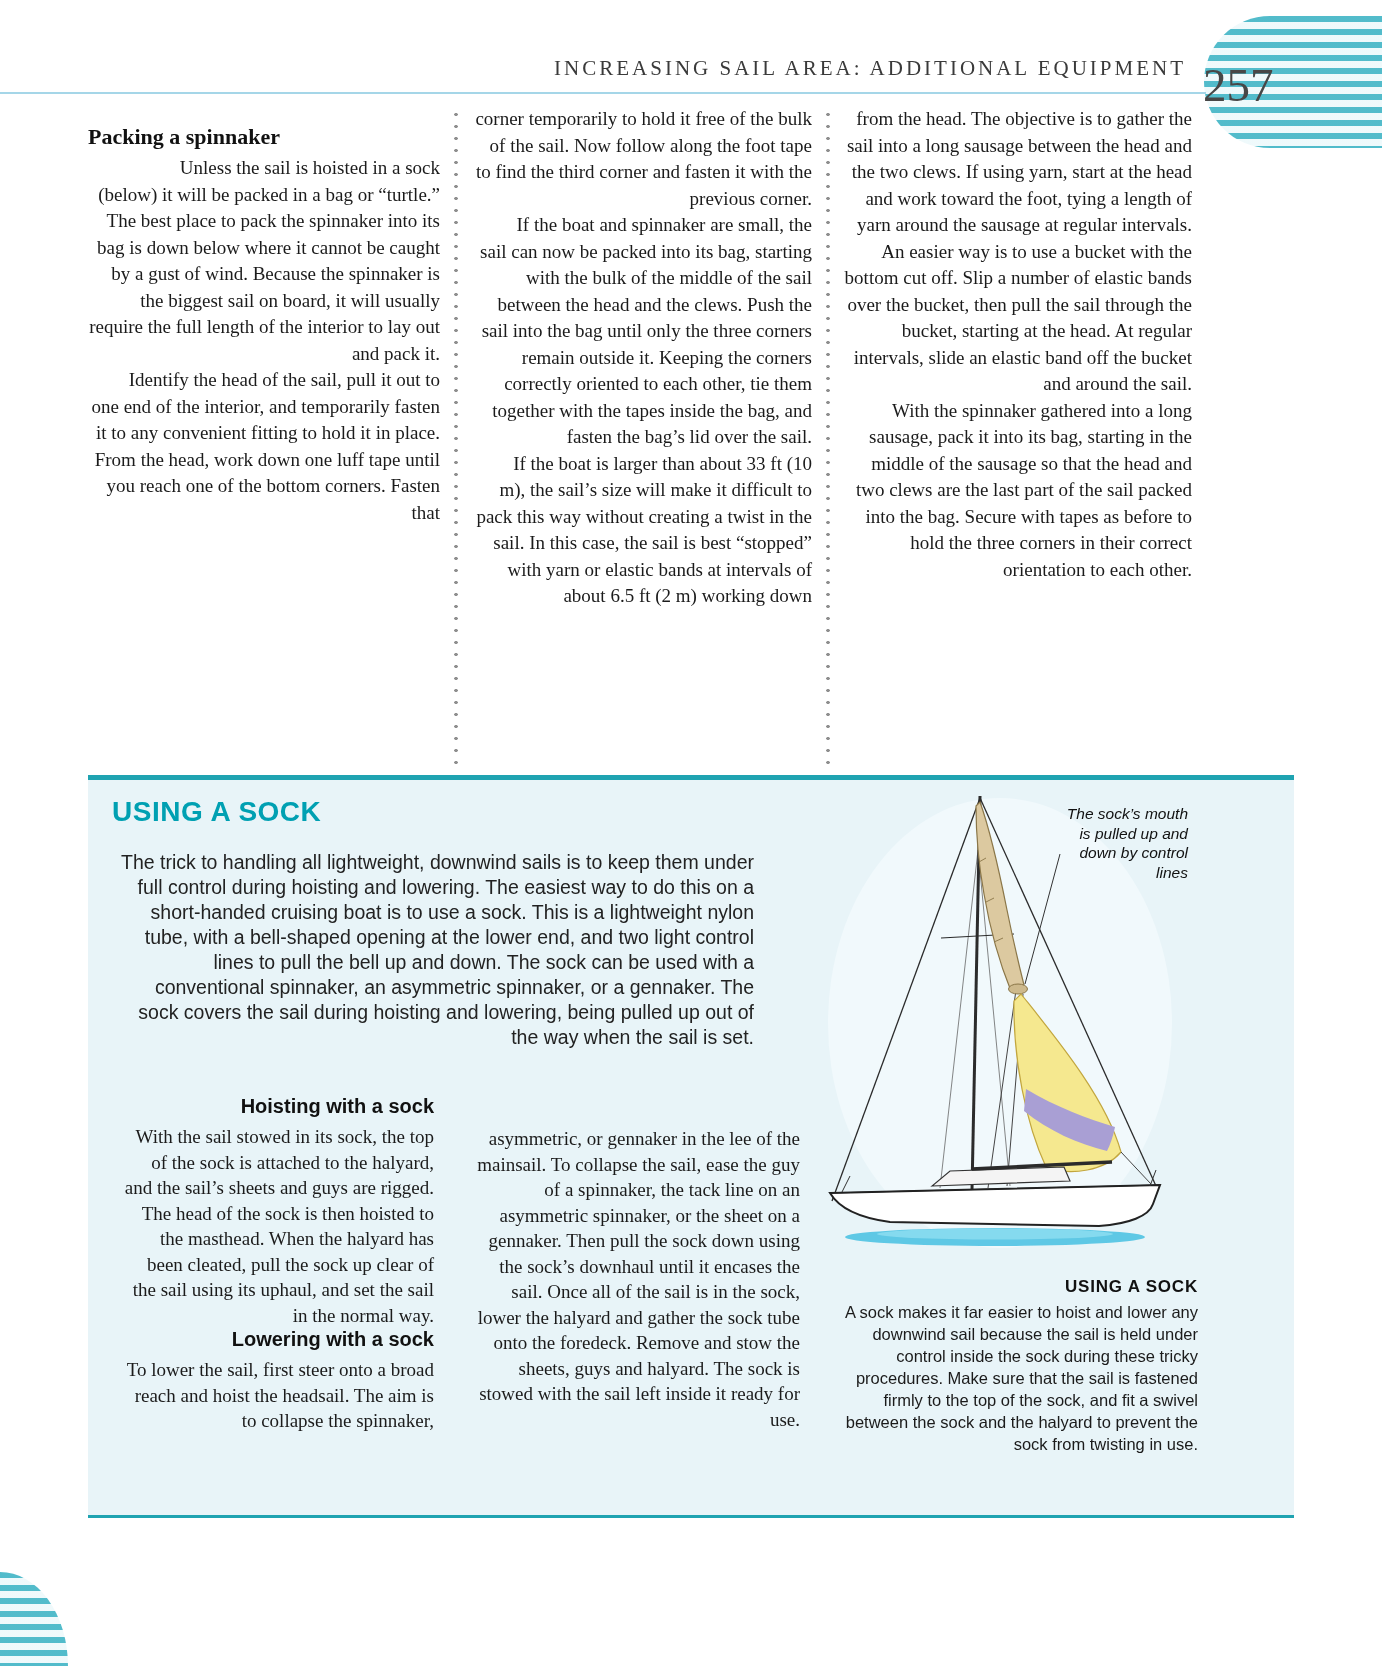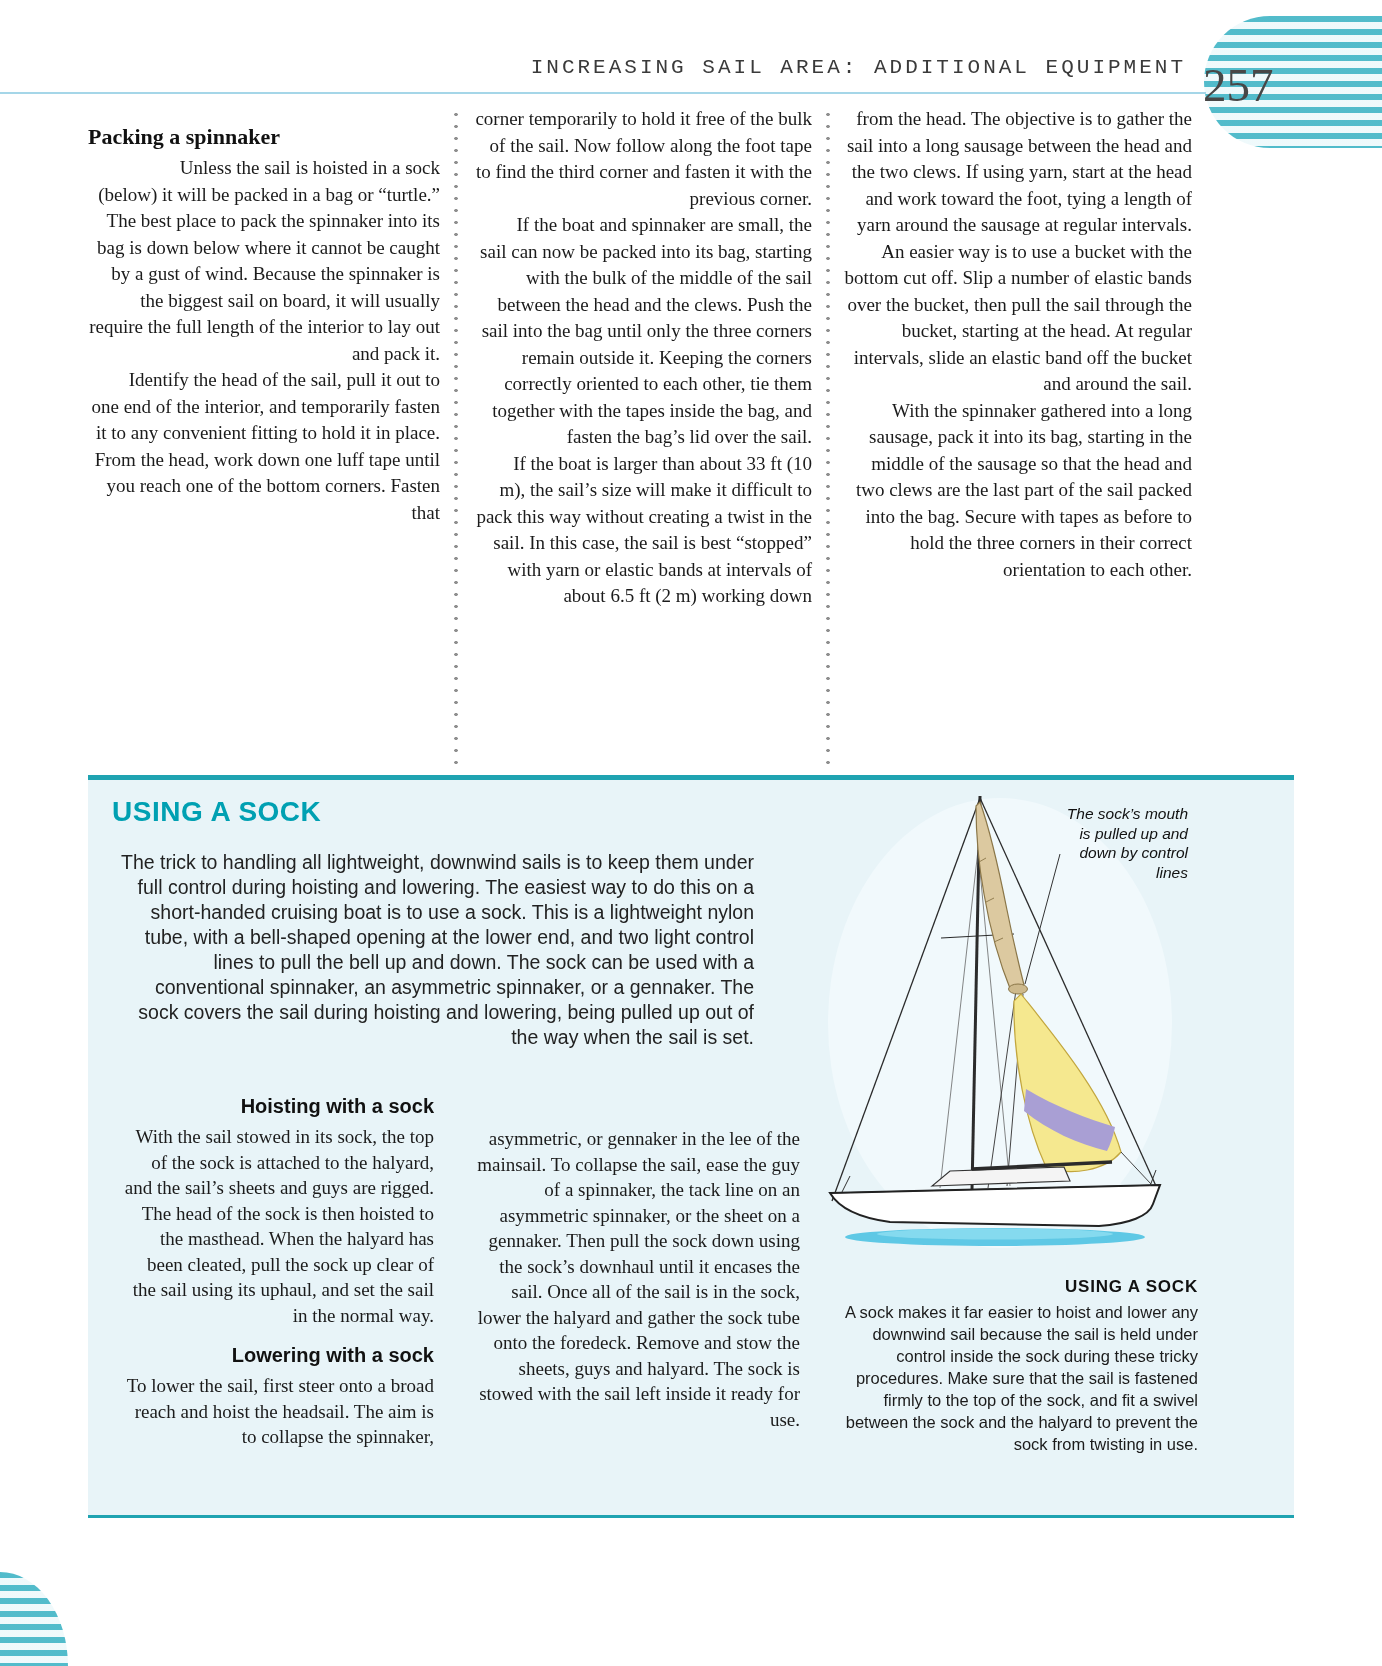--- a/index.html
+++ b/index.html
@@ -13,21 +13,21 @@
     overflow: hidden;
     font-family: "Liberation Serif", serif;
     color: #1b1b1b;
   }
 
   
   .running-head {
     position: absolute;
     top: 56px;
     right: 196px;
-    font-family: Liberation Mono, monospace;
+    font-family: Liberation Serif, serif;
     font-size: 21px;
     letter-spacing: 3px;
     color: #3a3a3a;
     white-space: nowrap;
     margin-left: 36px;
   }
   .header-rule {
     position: absolute;
     top: 92px;
     left: 0;
@@ -131,21 +131,21 @@
   }
   .box-col-1 { width: 322px; margin-right: 30px; }
   .box-col-2 { width: 336px; padding-top: 31px; }
   .box-cols h3 {
     font-family: "Liberation Sans", sans-serif;
     font-size: 20px;
     font-weight: bold;
     color: #111111;
     margin-bottom: 6px;
   }
-  .box-cols h3.second { margin-top: 16px; }
+  .box-cols h3.second { margin-top: 0; }
   .box-cols p {
     font-family: "Liberation Serif", serif;
     font-size: 19px;
     line-height: 25.5px;
     margin-left: 12px;
   }
 
   .illustration {
     position: absolute;
     top: 8px;

